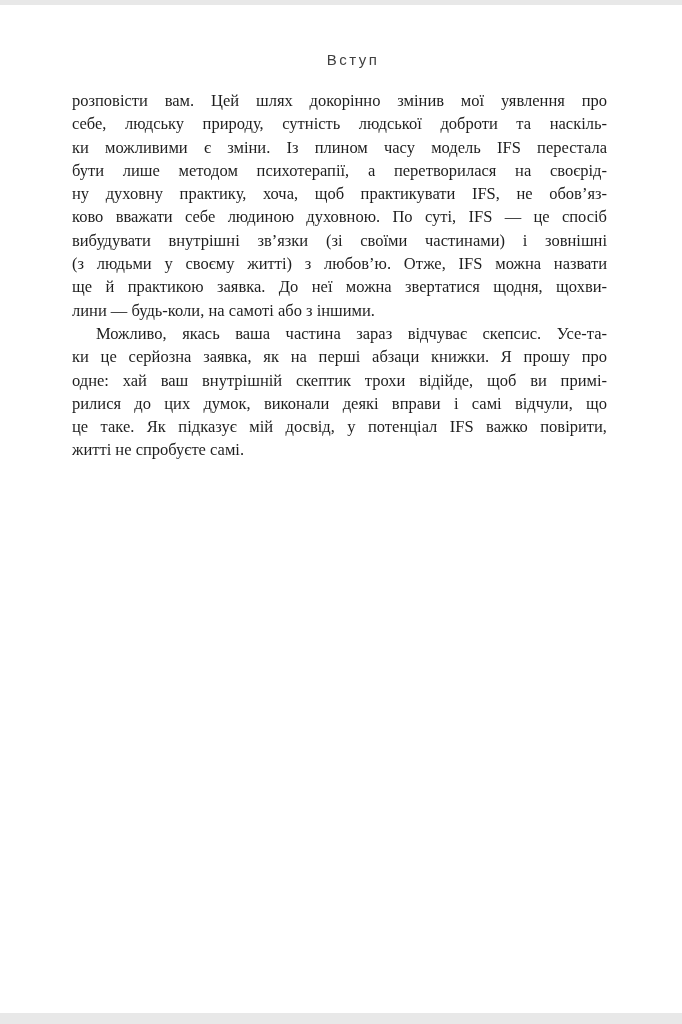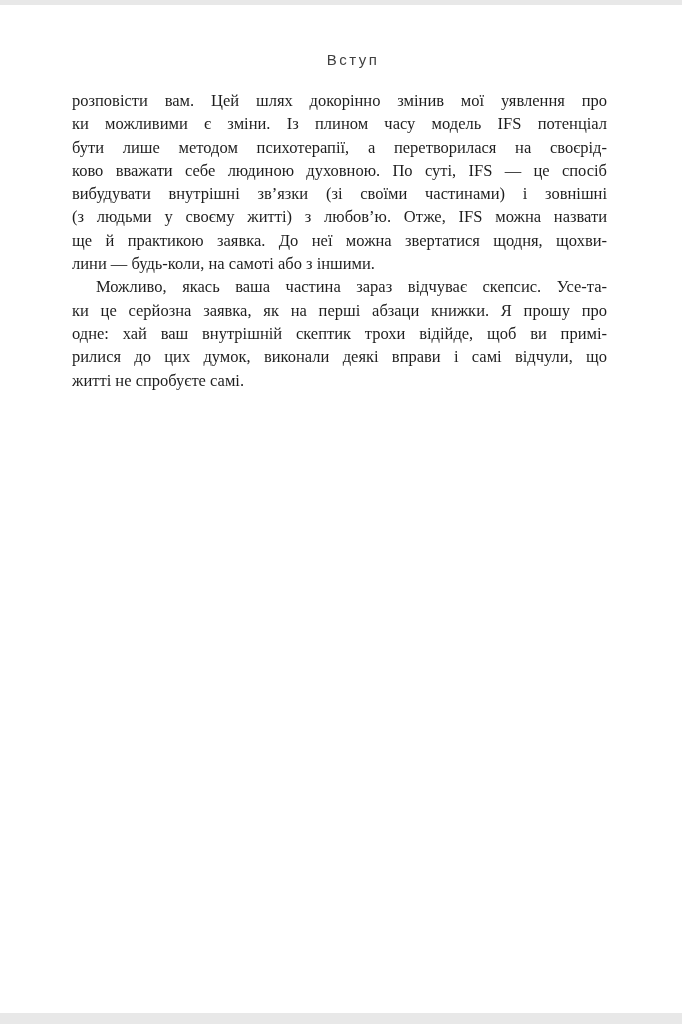--- a/index.html
+++ b/index.html
@@ -55,29 +55,32 @@
   }
 </style>
 </head>
 <body>
 
 <div class="book-page" style="--bg: #ffffff; --text: #1e1e1e; --header: #404040;">
   <div class="running-header">Вступ</div>
   <div class="text-block" id="text-block">
       <div class="paragraph">
         <div class="line">розповісти вам. Цей шлях докорінно змінив мої уявлення про</div>
-        <div class="line">ки можливими є зміни. Із плином часу модель IFS потенціал</div>
+        <div class="line">себе, людську природу, сутність людської доброти та наскіль-</div>
+        <div class="line">ки можливими є зміни. Із плином часу модель IFS перестала</div>
         <div class="line">бути лише методом психотерапії, а перетворилася на своєрід-</div>
+        <div class="line">ну духовну практику, хоча, щоб практикувати IFS, не обов’яз-</div>
         <div class="line">ково вважати себе людиною духовною. По суті, IFS — це спосіб</div>
         <div class="line">вибудувати внутрішні зв’язки (зі своїми частинами) і зовнішні</div>
         <div class="line">(з людьми у своєму житті) з любов’ю. Отже, IFS можна назвати</div>
         <div class="line">ще й практикою заявка. До неї можна звертатися щодня, щохви-</div>
         <div class="line last">лини — будь-коли, на самоті або з іншими.</div>
       </div>
       <div class="paragraph">
         <div class="line indent">Можливо, якась ваша частина зараз відчуває скепсис. Усе-та-</div>
         <div class="line">ки це серйозна заявка, як на перші абзаци книжки. Я прошу про</div>
         <div class="line">одне: хай ваш внутрішній скептик трохи відійде, щоб ви примі-</div>
         <div class="line">рилися до цих думок, виконали деякі вправи і самі відчули, що</div>
+        <div class="line">це таке. Як підказує мій досвід, у потенціал IFS важко повірити,</div>
         <div class="line last">житті не спробуєте самі.</div>
       </div>
     </div>
 </div>
 
 </body></html>

